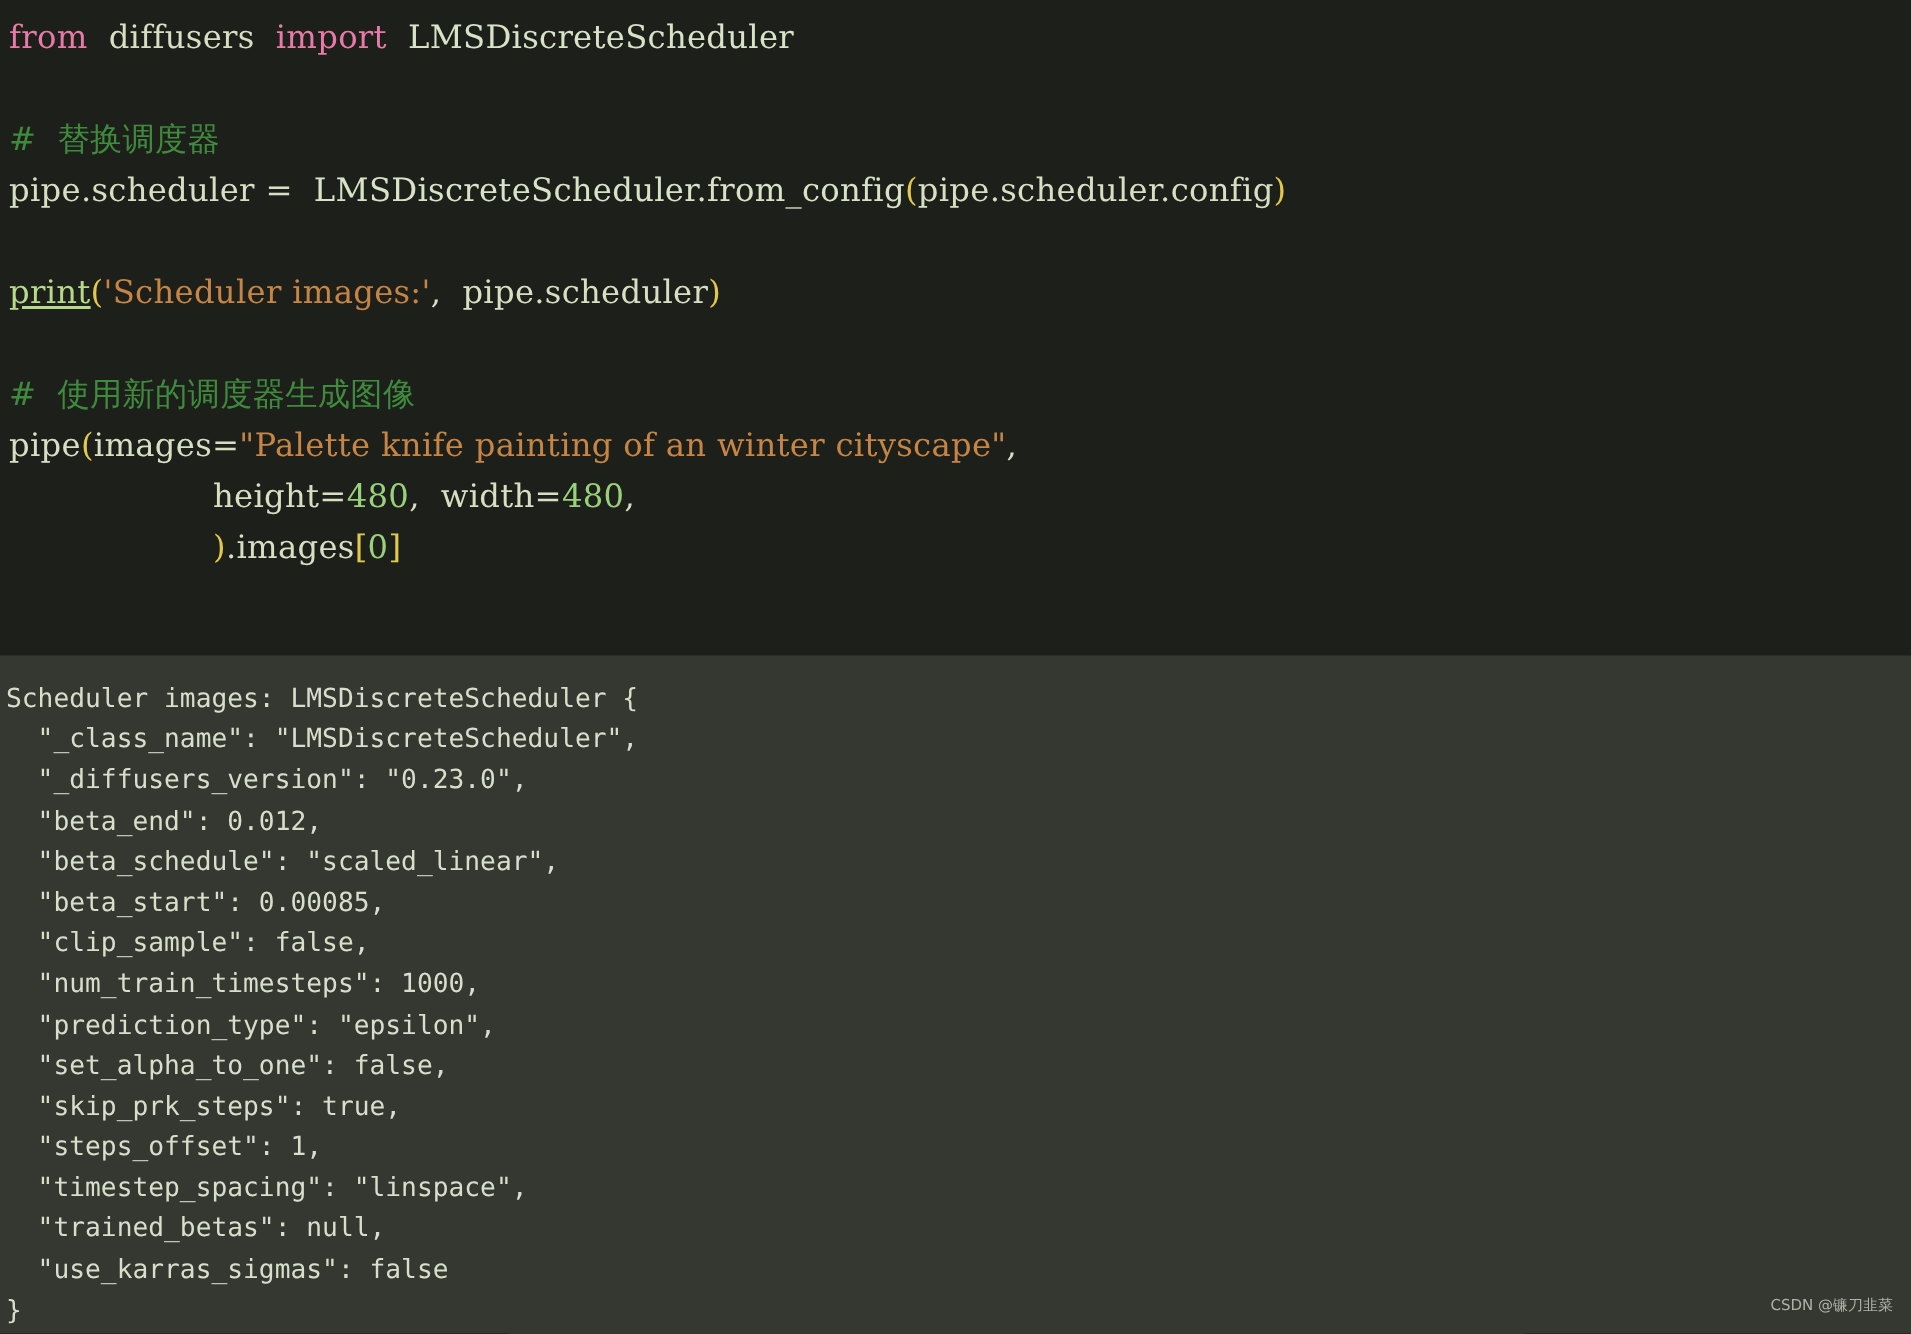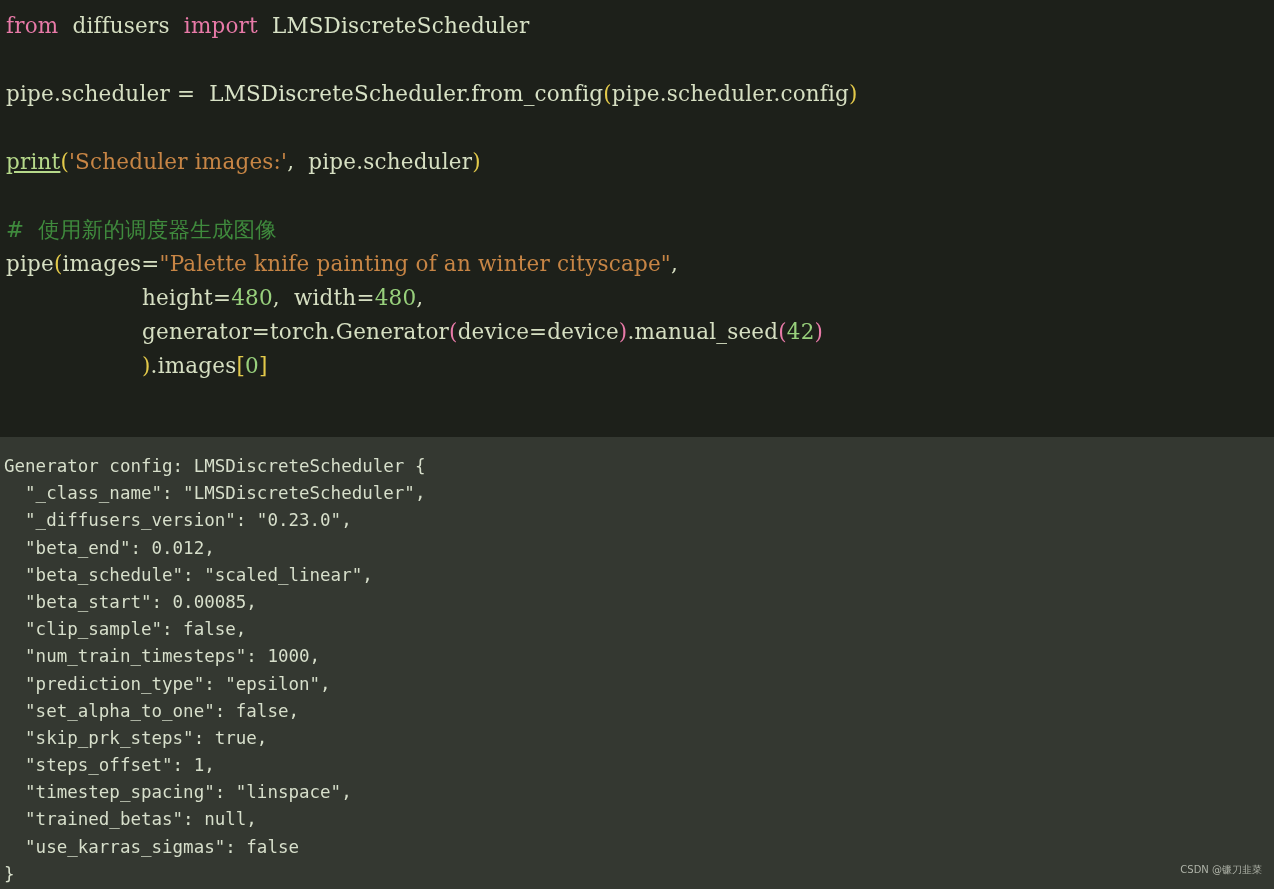--- a/index.html
+++ b/index.html
@@ -98,43 +98,43 @@
 <body>
 
 <div id="app">
 
   <div class="code-cell">
 
     <div class="code-line"><span class="kw">from</span>  <span class="id">diffusers</span>  <span class="kw">import</span>  <span class="cls">LMSDiscreteScheduler</span></div>
 
     <div class="code-line"></div>
 
+    <div class="code-line"><span class="comment">#  替换调度器</span></div>
 
     <div class="code-line"><span class="id">pipe.scheduler</span><span class="op"> =  </span><span class="cls">LMSDiscreteScheduler.from_config</span><span class="pny">(</span><span class="id">pipe.scheduler.config</span><span class="pny">)</span></div>
 
     <div class="code-line"></div>
 
     <div class="code-line"><span class="fn">print</span><span class="pny">(</span><span class="str">'Scheduler images:'</span><span class="op">,  </span><span class="id">pipe.scheduler</span><span class="pny">)</span></div>
 
     <div class="code-line"></div>
 
     <div class="code-line"><span class="comment">#  使用新的调度器生成图像</span></div>
 
     <div class="code-line"><span class="id">pipe</span><span class="pny">(</span><span class="id">images=</span><span class="str">"Palette knife painting of an winter cityscape"</span><span class="op">,</span></div>
 
     <div class="code-line"><span class="indent"></span><span class="id">height=</span><span class="num">480</span><span class="op">,  </span><span class="id">width=</span><span class="num">480</span><span class="op">,</span></div>
 
-    <div class="code-line"><span class="indent"></span><span class="id">generator=torch.Generator</span><span class="ppk">(</span><span class="id">device=device</span><span class="ppk">)</span><span class="id">.manual_seed</span><span class="ppk">(</span><span class="num">42</span><span class="ppk">)</span></div>
 
     <div class="code-line"><span class="indent"></span><span class="pny">)</span><span class="id">.images</span><span class="pny">[</span><span class="num">0</span><span class="pny">]</span></div>
 
   </div>
 
   <div class="output-cell">
-    <div class="out-line">Generator config: LMSDiscreteScheduler {</div>
+    <div class="out-line">Scheduler images: LMSDiscreteScheduler {</div>
     <div class="out-line">  "_class_name": "LMSDiscreteScheduler",</div>
     <div class="out-line">  "_diffusers_version": "0.23.0",</div>
     <div class="out-line">  "beta_end": 0.012,</div>
     <div class="out-line">  "beta_schedule": "scaled_linear",</div>
     <div class="out-line">  "beta_start": 0.00085,</div>
     <div class="out-line">  "clip_sample": false,</div>
     <div class="out-line">  "num_train_timesteps": 1000,</div>
     <div class="out-line">  "prediction_type": "epsilon",</div>
     <div class="out-line">  "set_alpha_to_one": false,</div>
     <div class="out-line">  "skip_prk_steps": true,</div>

